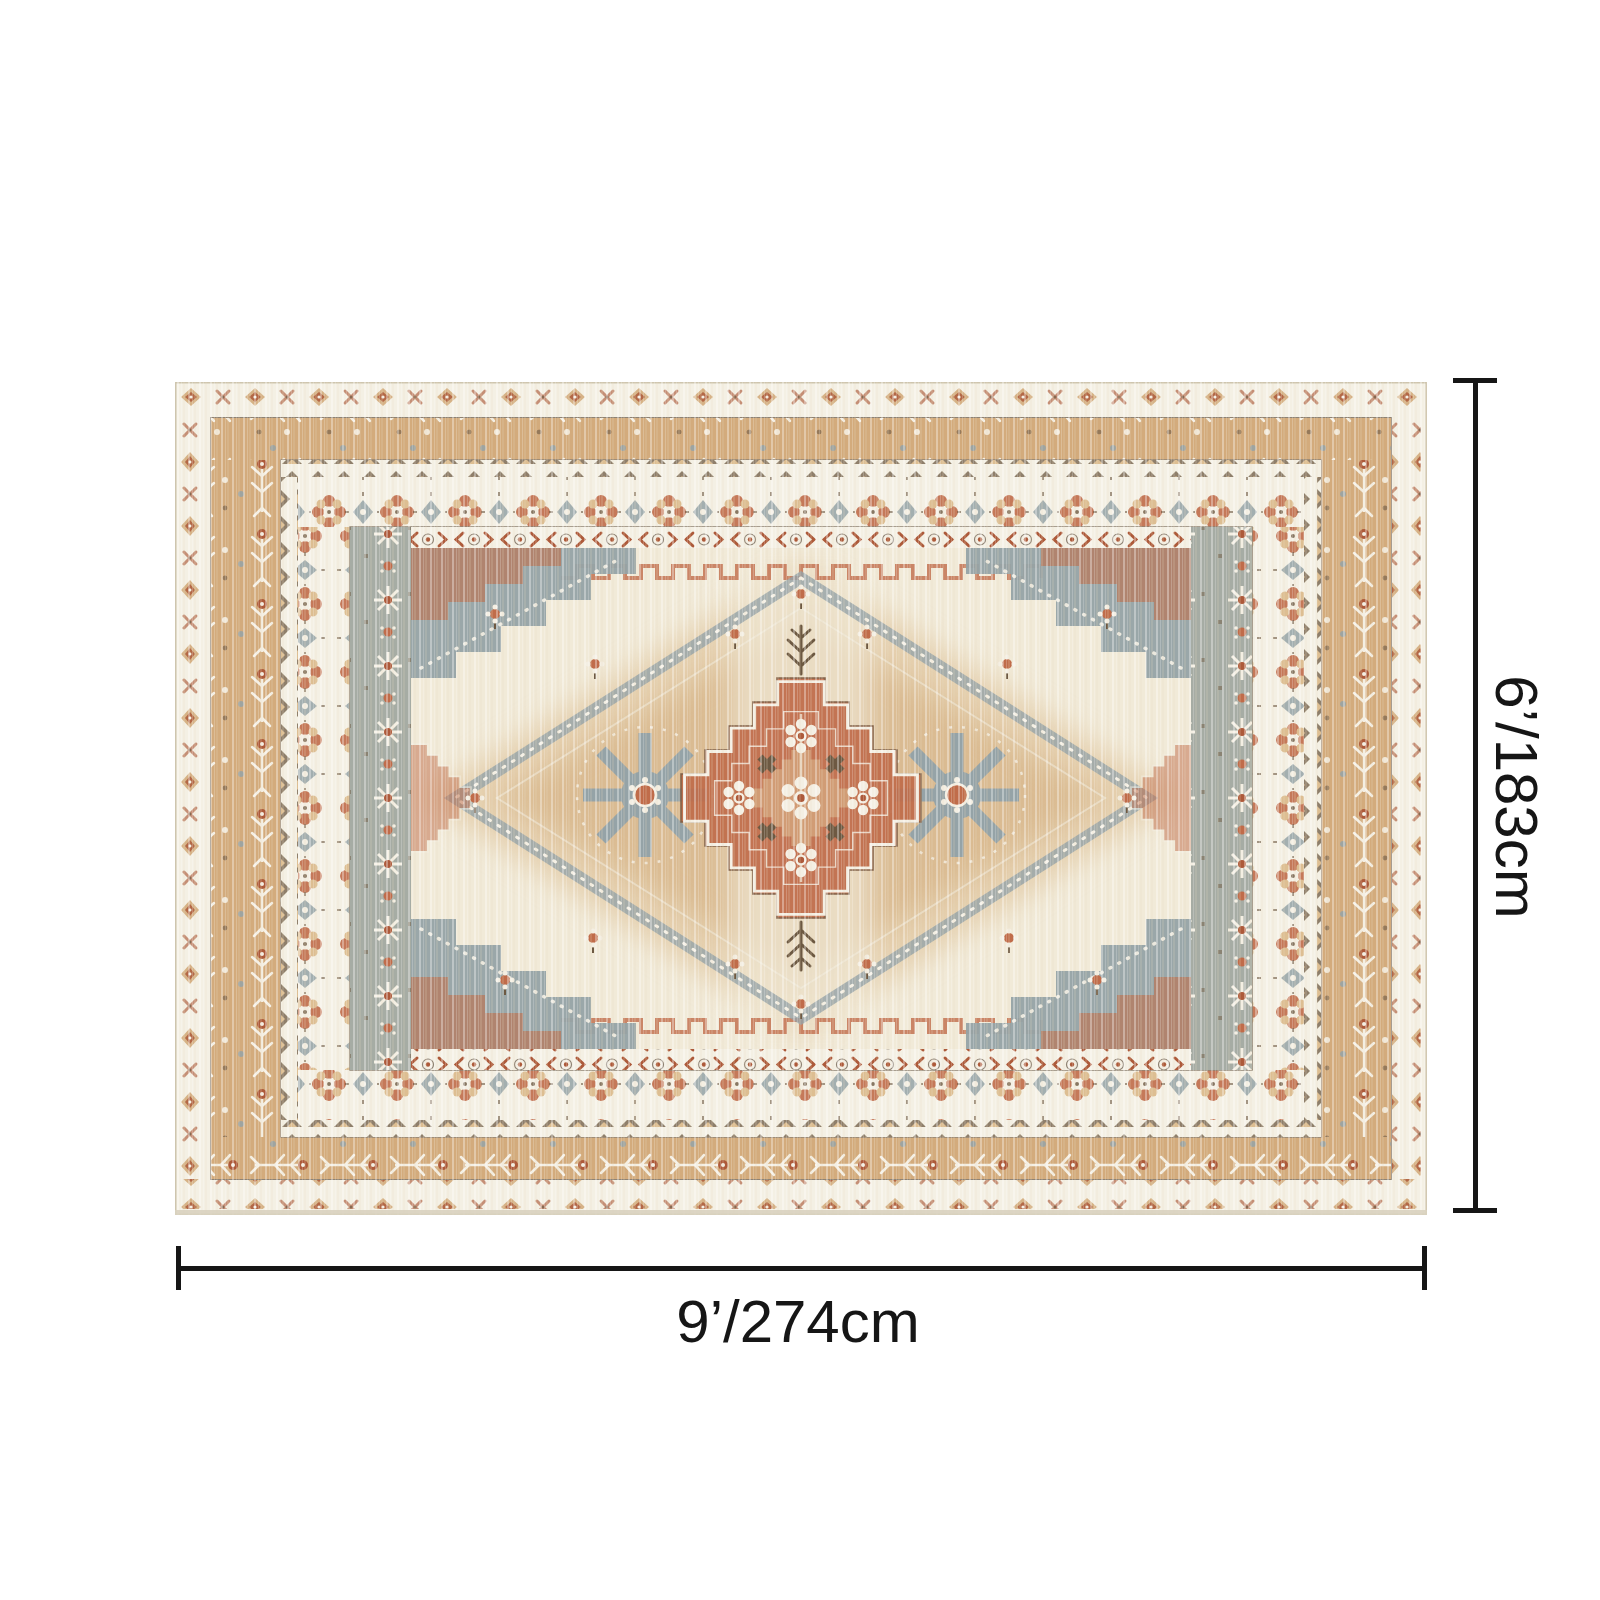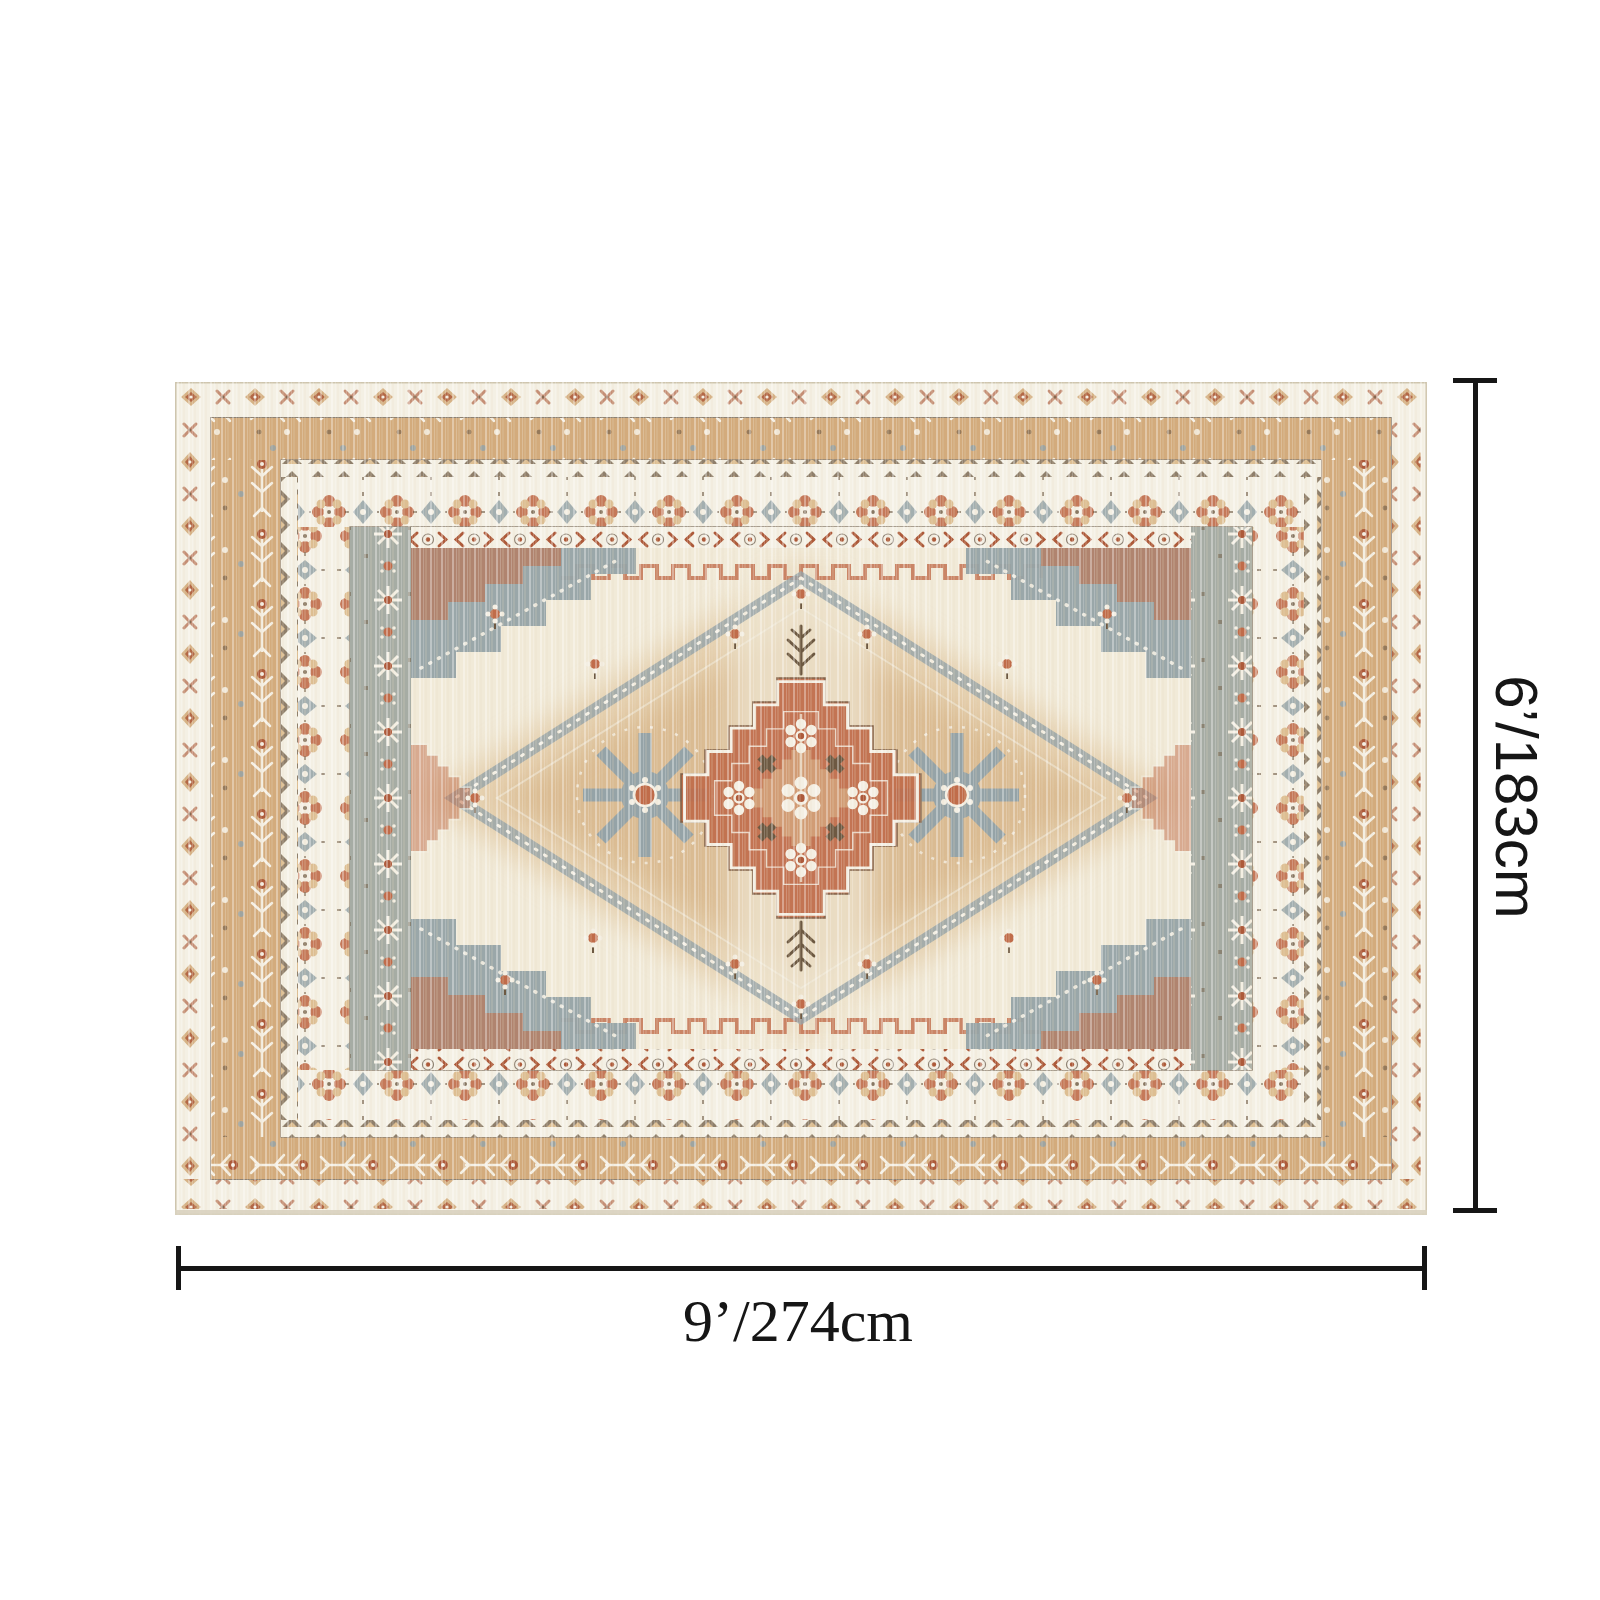--- a/index.html
+++ b/index.html
@@ -9,21 +9,21 @@
   .rug-wrap svg{display:block;width:1252px;height:833px;}
   .dim-el{position:absolute;background:var(--line,#161616);}
   .v-line{left:1473px;top:380px;width:5px;height:833px;}
   .v-cap-top{left:1453px;top:378px;width:44px;height:5px;}
   .v-cap-bot{left:1453px;top:1208px;width:44px;height:5px;}
   .h-line{left:176px;top:1266px;width:1251px;height:5px;}
   .h-cap-left{left:176px;top:1246px;width:5px;height:44px;}
   .h-cap-right{left:1422px;top:1246px;width:5px;height:44px;}
   .dim-label{position:absolute;color:var(--line,#161616);font-size:60px;white-space:nowrap;}
   .dim-label-v{left:1516px;top:797px;transform:translate(-50%,-50%) rotate(90deg);}
-  .dim-label-h{left:798px;top:1321px;transform:translate(-50%,-50%);font-family:Liberation Serif, serif;}
+  .dim-label-h{left:798px;top:1321px;transform:translate(-50%,-50%);}
   
   .fill-ivory{fill:var(--ivory,#f4f0e4);} .fill-cream{fill:var(--cream,#f1ead8);}
   .fill-tan{fill:var(--tan,#d3ab7c);}     .fill-gold{fill:var(--gold,#ddbe92);}
   .fill-terra{fill:var(--terracotta,#c06c4a);} .fill-rust{fill:var(--rust,#ad5a3a);}
   .fill-gray{fill:var(--gray,#a6aca4);}   .fill-grayblue{fill:var(--grayblue,#95a3a7);}
   .fill-brown{fill:var(--brown,#6d5942);} .fill-white{fill:#f4efe3;}
   .no-fill{fill:none;}
   .stroke-dark{stroke:var(--darkline,#8e8273);} .stroke-white{stroke:#f4efe3;}
   .stroke-gray{stroke:var(--grayblue,#95a3a7);} .stroke-terra{stroke:var(--terracotta,#c06c4a);}
   .stroke-rust{stroke:var(--rust,#ad5a3a);}     .stroke-brown{stroke:var(--brown,#6d5942);}

